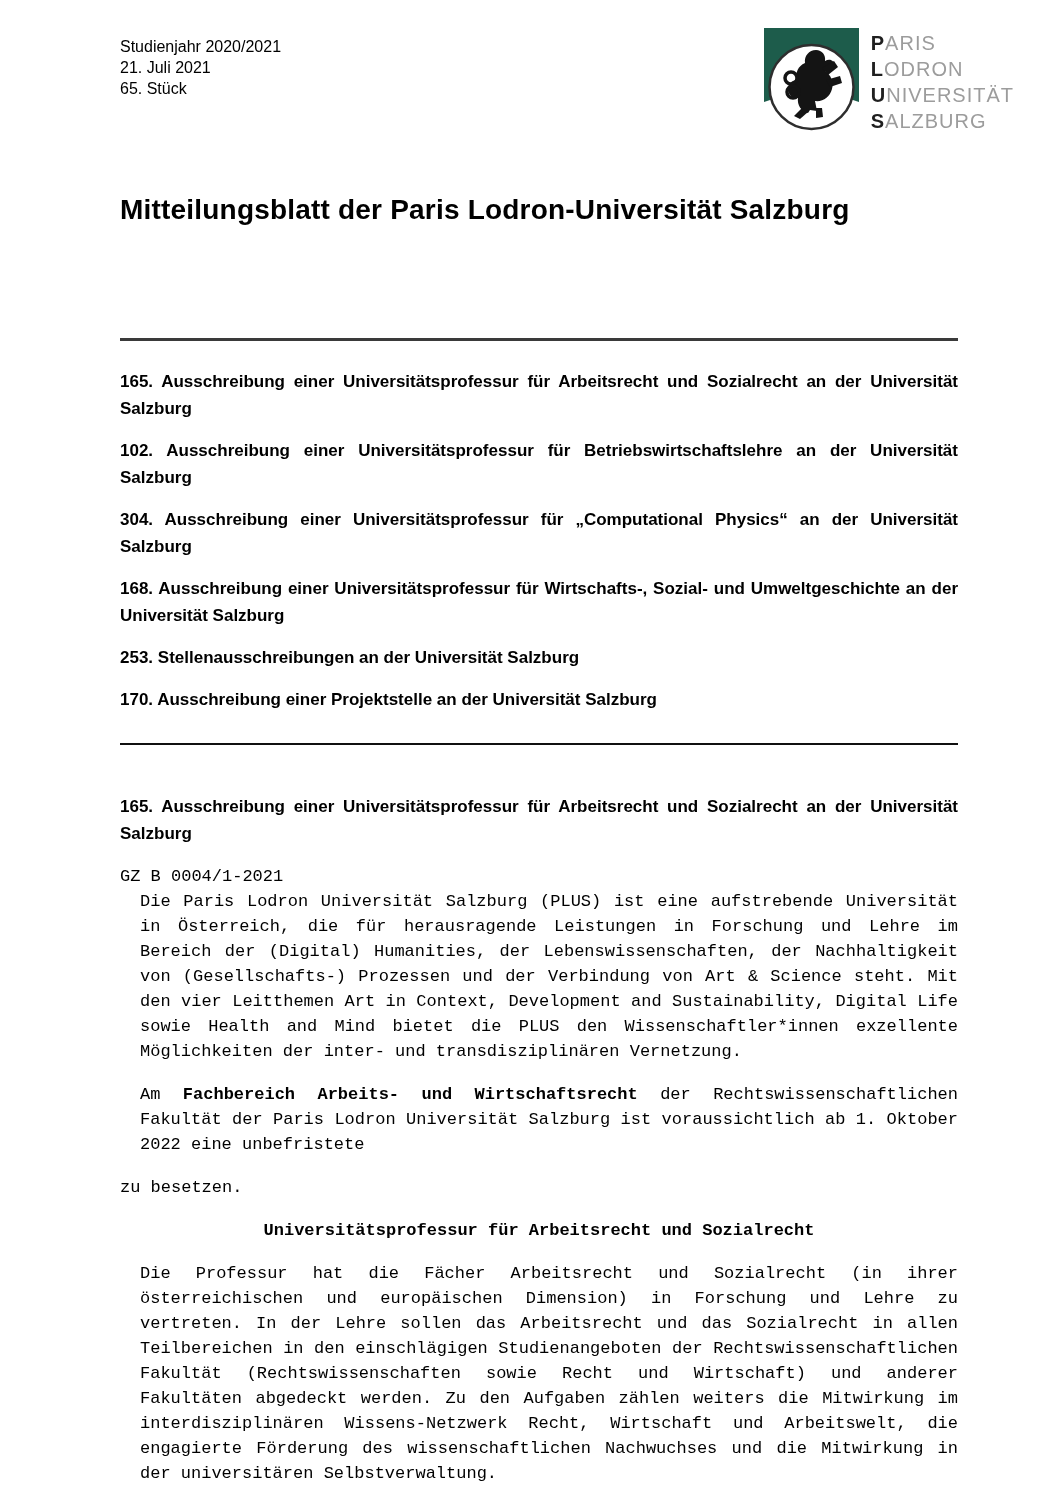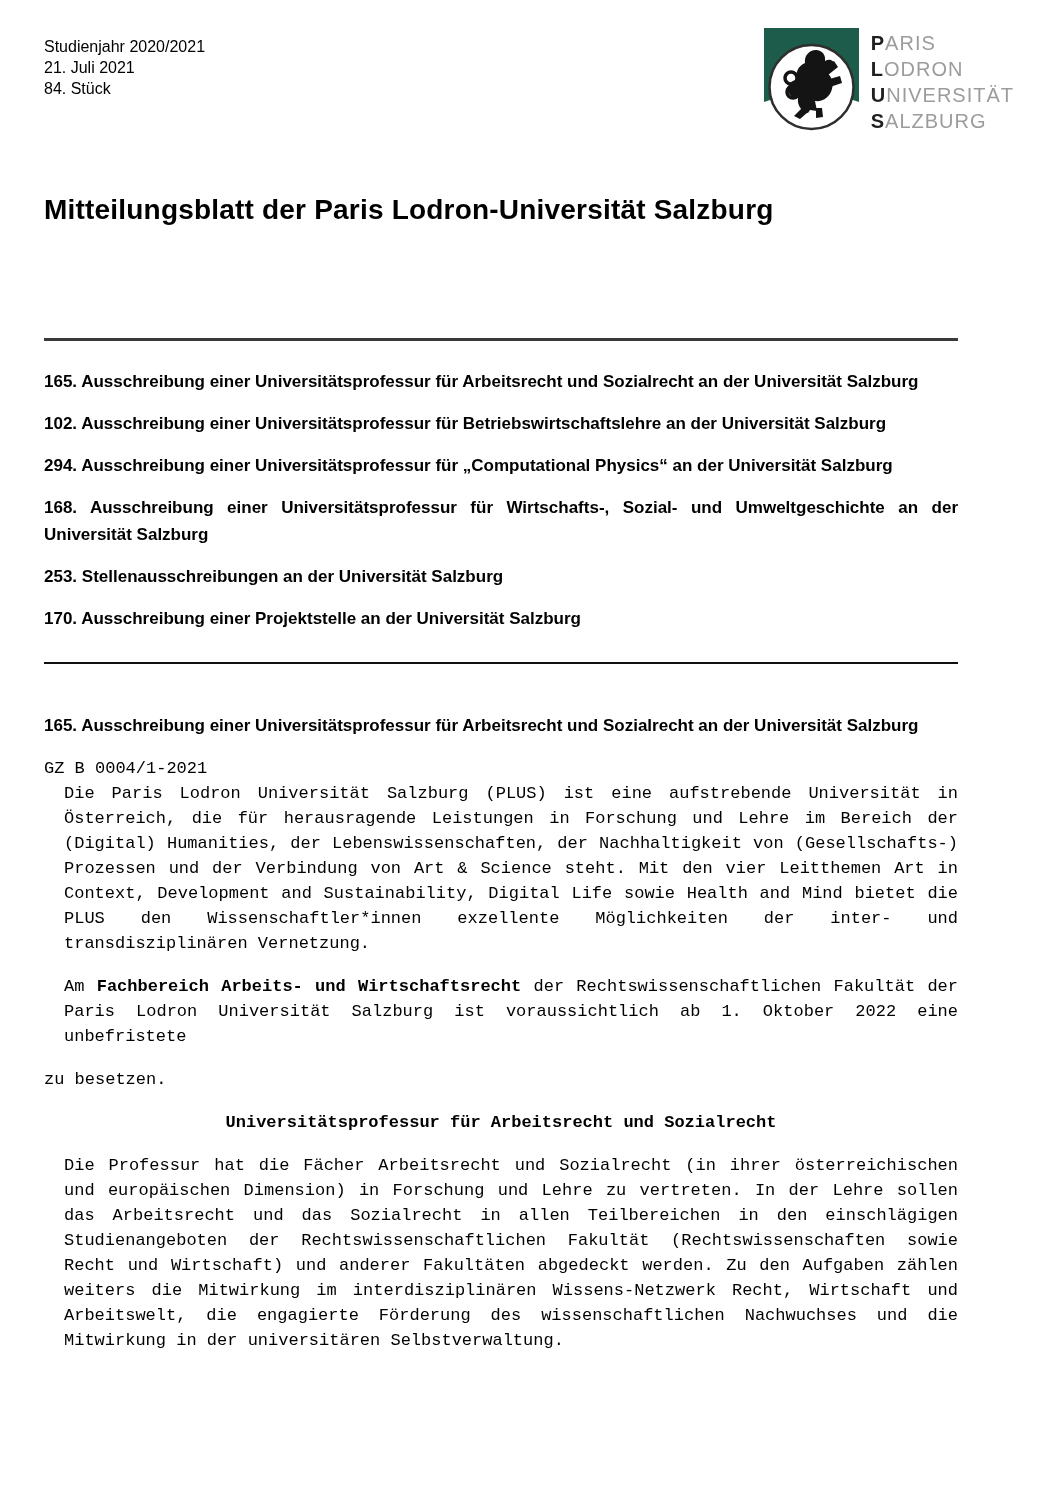--- a/index.html
+++ b/index.html
@@ -4,21 +4,21 @@
 <style>
   * { margin: 0; padding: 0; box-sizing: border-box; }
   html, body { background: #ffffff; }
   body { font-family: "Liberation Sans", "DejaVu Sans", sans-serif; color: #000; }
 
   .page {
     position: relative;
     width: 1058px;
     height: 1497px;
     background: #fff;
-    padding: 36px 100px 0 44px;
+    padding: 36px 100px 0 120px;
     overflow: hidden;
   }
 
   
   .issue-meta { font-size: 16px; line-height: 21px; color: #000; }
 
   .logo {
     position: absolute;
     top: 28px;
     right: 44px;
@@ -78,21 +78,21 @@
   .b { font-weight: bold; }
 </style>
 </head>
 <body>
 
 <div class="page">
 
   <div class="issue-meta">
     <div>Studienjahr 2020/2021</div>
     <div>21. Juli 2021</div>
-    <div>84. Stück</div>
+    <div>65. Stück</div>
   </div>
 
   <div class="logo">
     <div class="crest">
       <svg width="95" height="106" viewBox="0 0 95 106" aria-hidden="true">
         <path d="M0 0 H95 V74 Q47.5 56 0 74 Z" fill="#1d5c4b"></path>
         <circle cx="47.5" cy="59" r="42" fill="#ffffff" stroke="#2e2e2e" stroke-width="2.5"></circle>
         <g fill="#141414">
           <path d="M44 85 C37 83 33 77 34 70 C29 71 24 67 24 61 C24 56 28 52 33 52 C31 45 34 38 41 35 C40 28 45 22 52 22 C58 22 62 27 61 33 C66 30 71 33 70 38 C69 42 65 44 61 43 C67 47 70 54 68 61 C66 69 59 74 51 73 L53 83 L46 82 Z"></path>
           <path d="M58 40 L70 33 L74 39 L64 47 Z"></path>
@@ -112,21 +112,21 @@
     </div>
   </div>
 
   <h1 class="doc-title">Mitteilungsblatt der Paris Lodron-Universität Salzburg</h1>
 
   <hr class="rule rule-thick">
 
   <nav class="toc">
     <p class="toc-item">165. Ausschreibung einer Universitätsprofessur für Arbeitsrecht und Sozialrecht an der Uni­versität Salzburg</p>
     <p class="toc-item">102. Ausschreibung einer Universitätsprofessur für Betriebswirtschaftslehre an der Univer­sität Salzburg</p>
-    <p class="toc-item">294. Ausschreibung einer Universitätsprofessur für „Computational Physics“ an der Univer­sität Salzburg</p>
+    <p class="toc-item">304. Ausschreibung einer Universitätsprofessur für „Computational Physics“ an der Univer­sität Salzburg</p>
     <p class="toc-item">168. Ausschreibung einer Universitätsprofessur für Wirtschafts-, Sozial- und Umweltge­schichte an der Universität Salzburg</p>
     <p class="toc-item">253. Stellenausschreibungen an der Universität Salzburg</p>
     <p class="toc-item">170. Ausschreibung einer Projektstelle an der Universität Salzburg</p>
   </nav>
 
   <hr class="rule rule-thin">
 
   <section>
     <h2 class="section-heading">165. Ausschreibung einer Universitätsprofessur für Arbeitsrecht und Sozialrecht an der Uni­versität Salzburg</h2>
 

